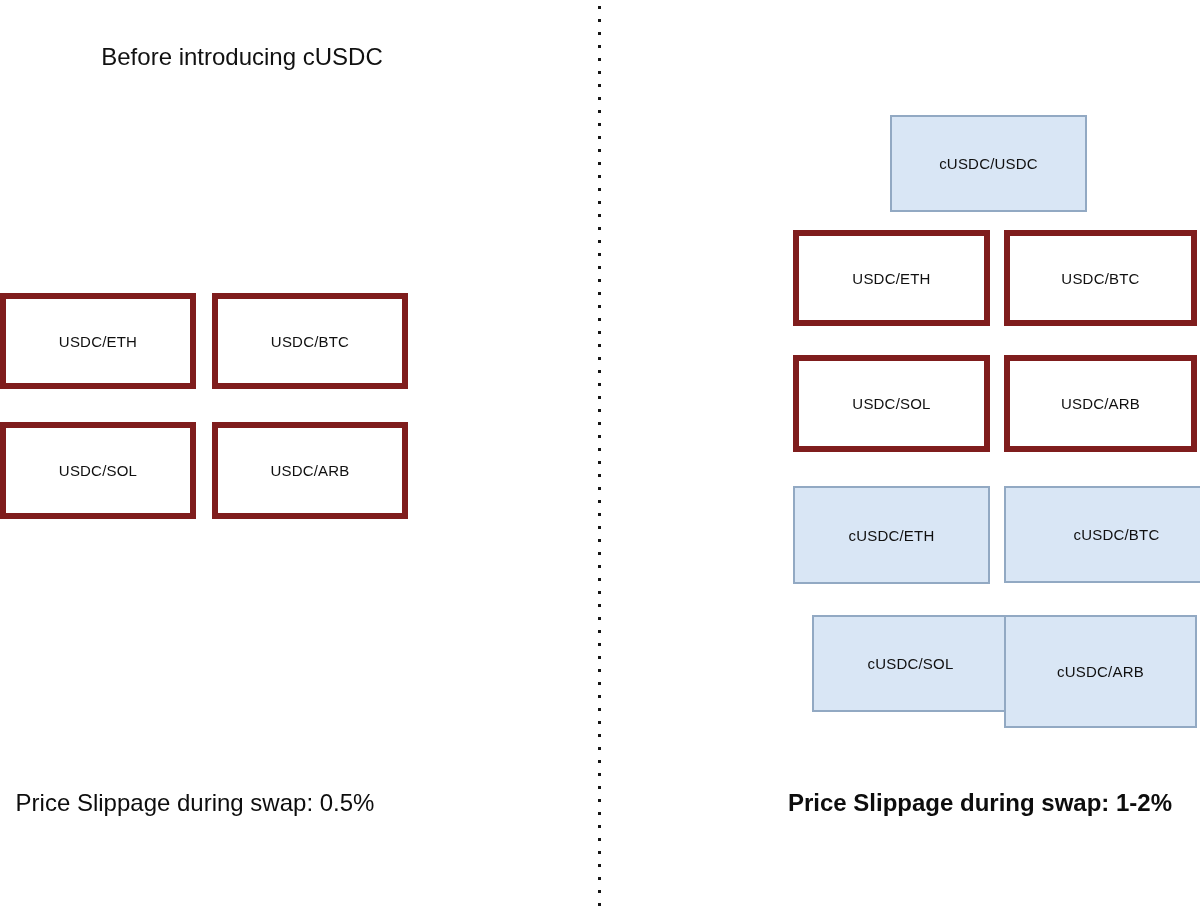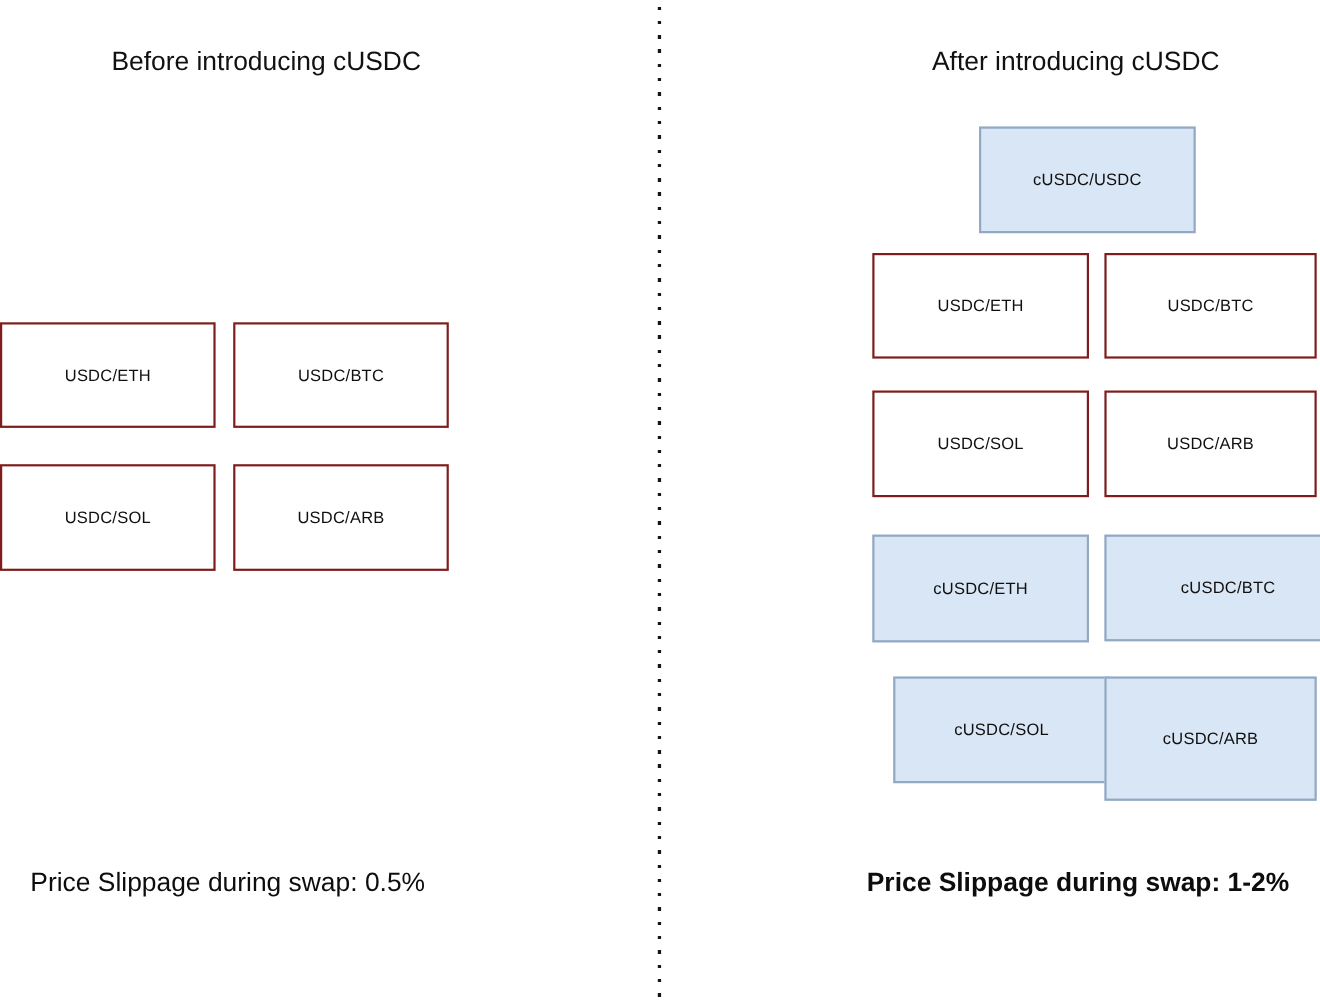--- a/index.html
+++ b/index.html
@@ -47,46 +47,45 @@
     display: flex;
     align-items: center;
     justify-content: center;
     font-size: 15px;
     letter-spacing: 0.2px;
     color: #101010;
     white-space: nowrap;
   }
   .box.white {
     background: #ffffff;
-    border: 2px solid #7f1d1d;
+    border: 6px solid #7f1d1d;
   }
   .box.blue {
     background: #d9e6f5;
     border: 2px solid #92a9c3;
   }
 
   .caption {
     position: absolute;
     top: 789px;
     font-size: 24px;
     line-height: 27px;
     text-align: center;
     color: #0d0d0d;
     white-space: nowrap;
   }
-  .left-caption  { left: 12px;   width: 390px; font-weight: 400; text-align: center; }
+  .left-caption  { left: 0px;   width: 390px; font-weight: 400; text-align: center; }
   .right-caption { left: 780px; width: 400px; font-weight: 700; }
 </style>
 </head>
 <body>
 
 <div class="canvas">
 
   <div class="title left-title">Before introducing cUSDC</div>
-  <div class="title right-title">After introducing cUSDC</div>
 
   <div class="divider"></div>
 
   <div class="box white" style="left:0px;   top:293px; width:196px; height:96px;">USDC/ETH</div>
   <div class="box white" style="left:212px; top:293px; width:196px; height:96px;">USDC/BTC</div>
   <div class="box white" style="left:0px;   top:422px; width:196px; height:97px;">USDC/SOL</div>
   <div class="box white" style="left:212px; top:422px; width:196px; height:97px;">USDC/ARB</div>
 
   <div class="box blue" style="left:890px; top:115px; width:197px; height:97px;">cUSDC/USDC</div>
 

